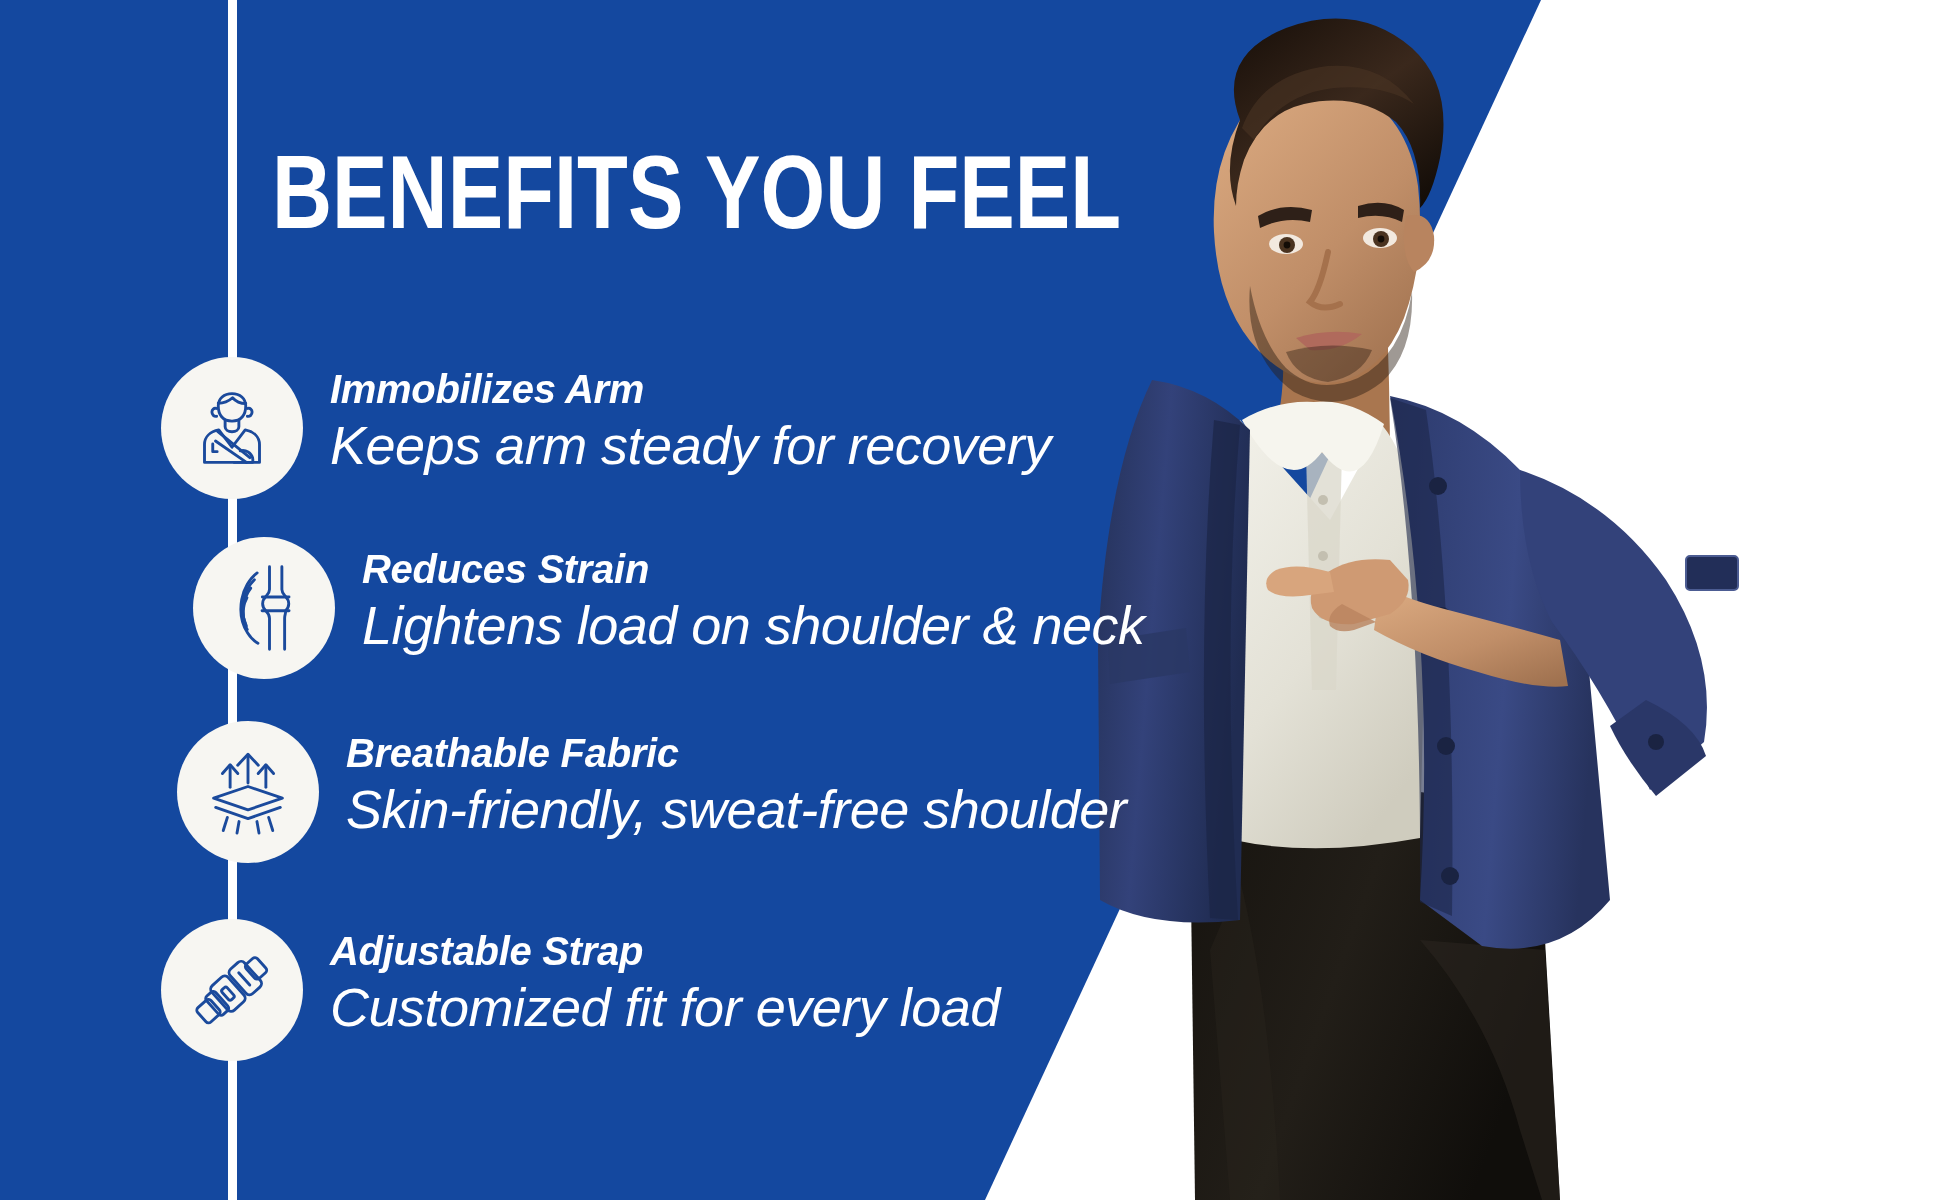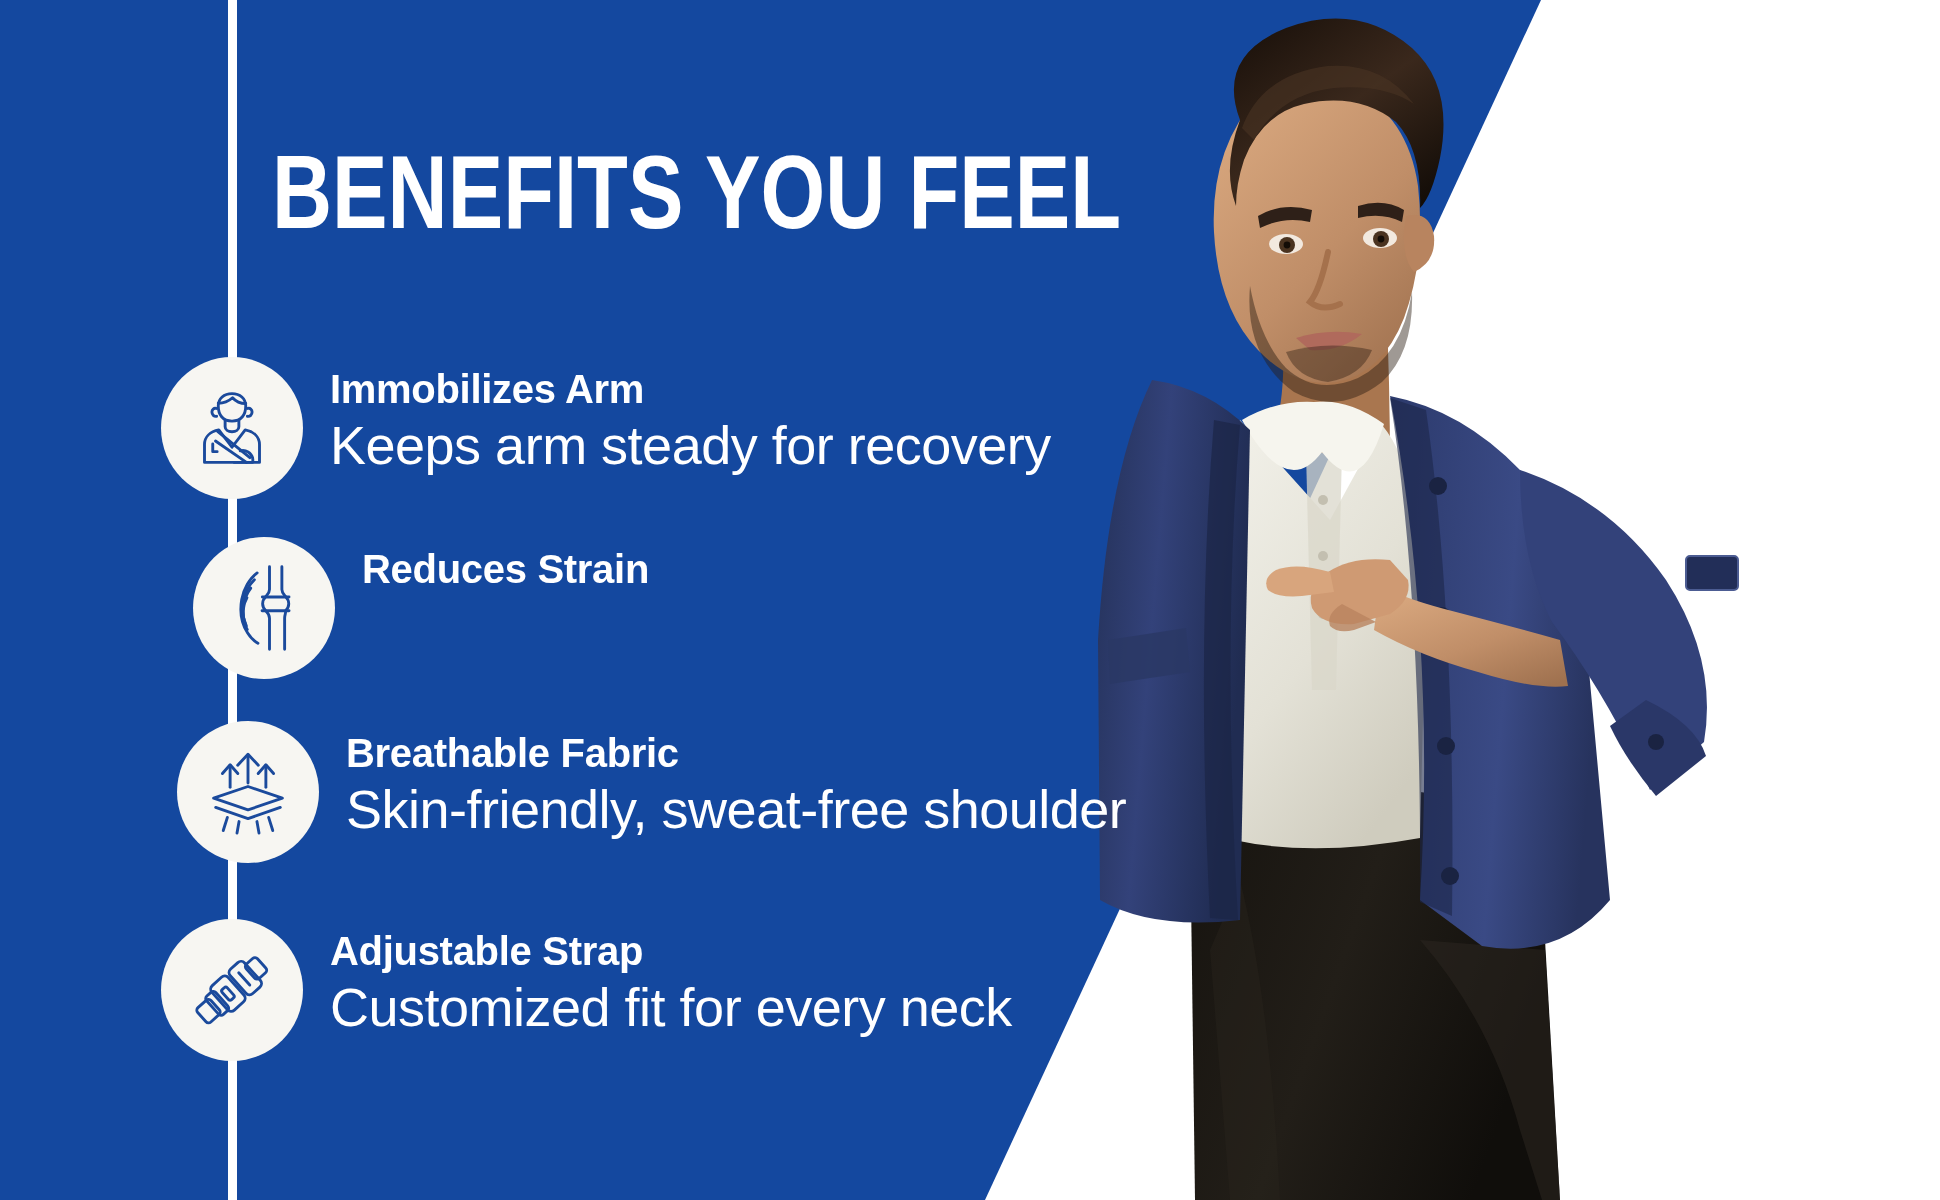--- a/index.html
+++ b/index.html
@@ -88,20 +88,21 @@
     justify-content:center;
     flex:none;
   }
   .icon-circle svg { display:block; }
 
   .feature-text {
     position:absolute;
     left:330px;
     top:14px;
     width:650px;
+    font-style:italic;
   }
   .feature-title {
     color:#ffffff;
     font-size:40px;
     font-weight:bold;
     line-height:1.18;
     letter-spacing:-0.3px;
     white-space:nowrap;
   }
   .feature-sub {
@@ -269,20 +270,21 @@
           <path d="M30.8 24h19.4"></path>
           <path d="M30.6 34h19.6"></path>
           <path d="M27 6.5c-5.5 4-9.8 11.6-11.2 19.4C14.3 34.4 15.8 43.4 20 50c2.3 3.6 5 6.2 7.6 7.6"></path>
           <path d="M25 11.5c-4.2 4-7.4 10.6-8.5 17.2-1.1 6.8.2 13.8 3.3 19"></path>
           <path d="M22.4 17.5c-2.8 3.6-4.8 8.6-5.4 13.6-.6 5 .2 10 2.2 14"></path>
           <path d="M19.6 24.5c-1.6 2.6-2.6 6-2.8 9.4-.2 3.4.4 6.6 1.6 9.2"></path>
         </svg>
       </div>
       <div class="feature-text">
         <div class="feature-title">Reduces Strain</div>
+        <div class="feature-sub">Lightens load on shoulder &amp; neck</div>
       </div>
     </div>
 
     <div class="feature-row r2">
       <div class="icon-circle">
         <svg width="88" height="88" viewBox="0 0 64 64" fill="none" stroke="#1B4A9C" stroke-width="2.1" stroke-linecap="round" stroke-linejoin="round">
 
           <path d="M32 28 7 36.5 32 45l25-8.5z"></path>
           <path d="M8.5 43.2 32 51.4l23.5-8.2"></path>
 
@@ -320,18 +322,18 @@
 
             <rect x="38" y="20" width="14" height="24" rx="3.5"></rect>
             <path d="M44 26v12"></path>
 
             <rect x="50" y="25" width="11" height="14" rx="2.5"></rect>
           </g>
         </svg>
       </div>
       <div class="feature-text">
         <div class="feature-title">Adjustable Strap</div>
-        <div class="feature-sub">Customized fit for every neck</div>
+        <div class="feature-sub">Customized fit for every load</div>
       </div>
     </div>
 
   </div>
 </div>
 
 </body></html>

